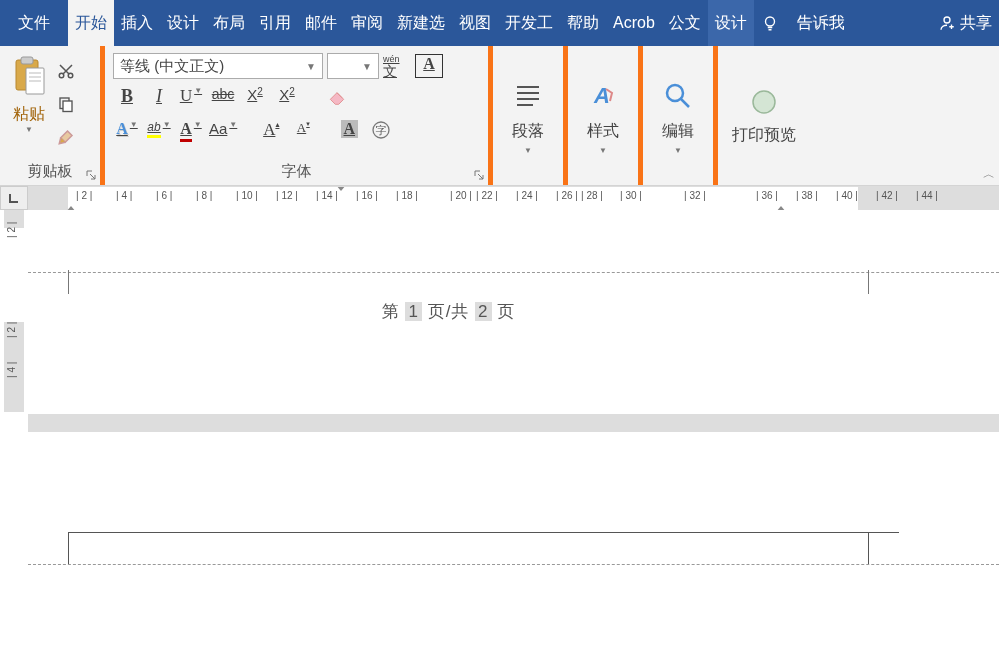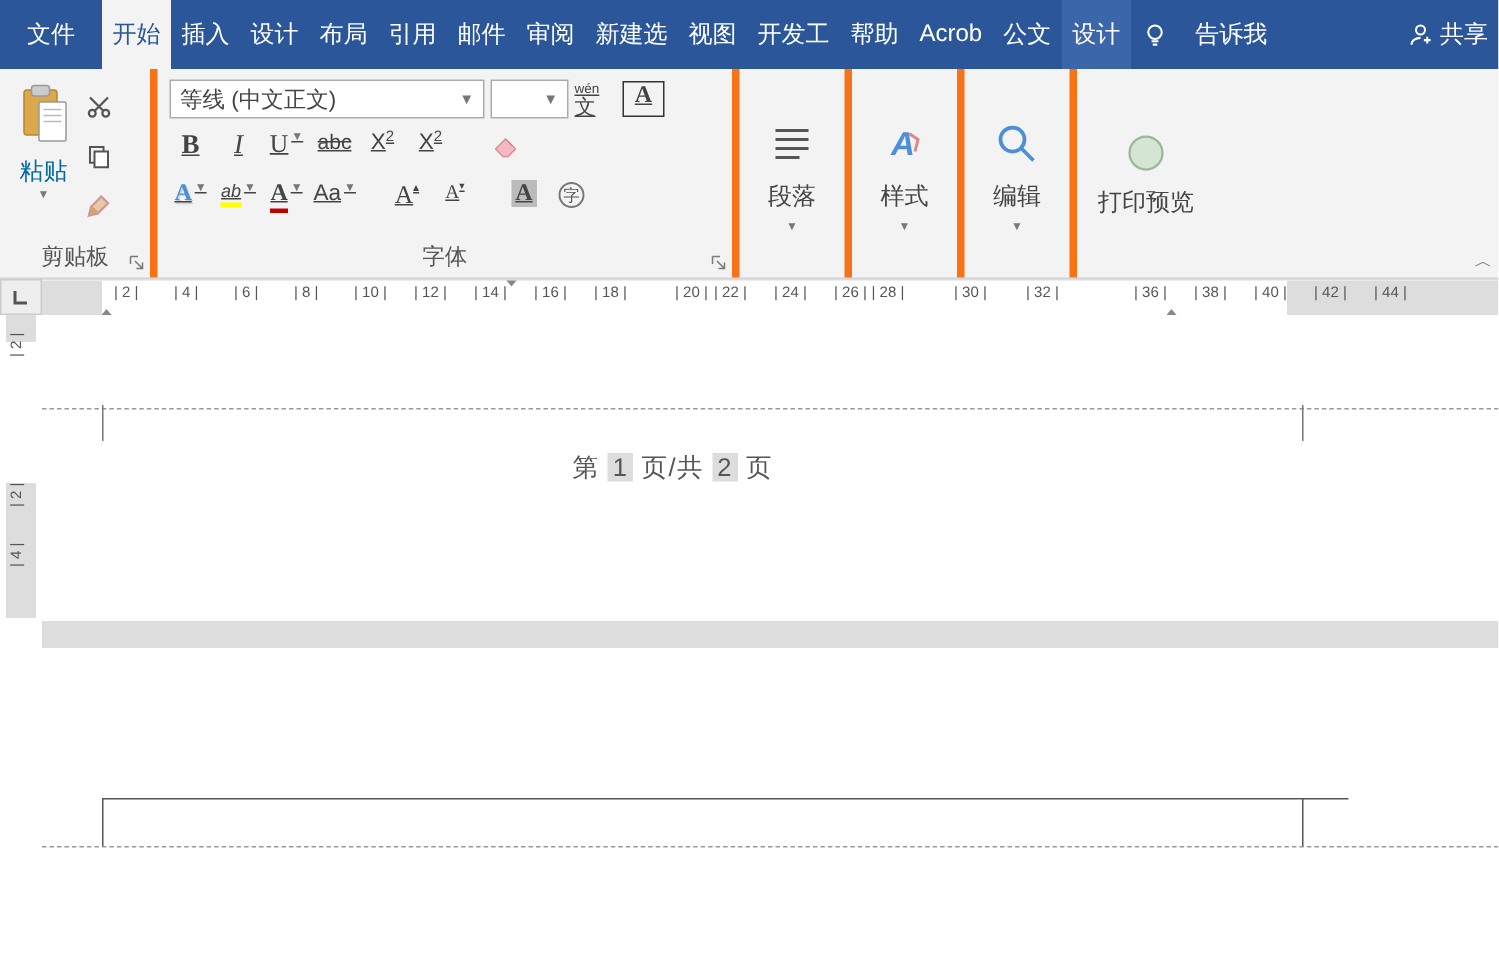--- a/index.html
+++ b/index.html
@@ -17,21 +17,21 @@
   .ribbon { display: flex; height: 140px; background: #f3f3f3; border-bottom: 1px solid #d4d4d4; position: relative; }
   .group { border-right: 5px solid #f97316; display: flex; flex-direction: column; padding: 4px 6px 2px; position: relative; }
   .group-label { text-align: center; font-size: 15px; color: #555; padding: 4px 0 2px; position: relative; }
   .group-launcher { position: absolute; right: 2px; bottom: 3px; width: 14px; height: 14px; display: flex; align-items: center; justify-content: center; cursor: pointer; }
   .group-body { flex: 1; display: flex; }
 
   
   .clip-body { display: flex; }
   .clip-main { display: flex; flex-direction: column; align-items: center; justify-content: flex-start; padding: 2px 6px; }
   .clip-main .icon { font-size: 32px; margin-top: 4px; }
-  .clip-main .lbl { font-size: 16px; color: #0369a1; margin-top: 8px; }
+  .clip-main .lbl { font-size: 16px; color: #a16207; margin-top: 8px; }
   .clip-side { display: flex; flex-direction: column; justify-content: space-around; padding: 4px 2px; }
   .mini-btn { width: 24px; height: 28px; display: flex; align-items: center; justify-content: center; cursor: pointer; color: #555; }
 
   
   .font-body { display: flex; flex-direction: column; gap: 6px; padding: 2px; }
   .row { display: flex; align-items: center; gap: 4px; }
   .combo { height: 26px; border: 1px solid #ababab; background: #fff; display: flex; align-items: center; padding: 0 6px; font-size: 15px; color: #444; position: relative; }
   .combo .caret { margin-left: auto; font-size: 10px; color: #777; }
   .font-name { width: 210px; }
   .font-size { width: 52px; }
@@ -306,21 +306,21 @@
       <div class="tick" style="left: 208px;">| 10 |</div>
       <div class="tick" style="left: 248px;">| 12 |</div>
       <div class="tick" style="left: 288px;">| 14 |</div>
       <div class="tick" style="left: 328px;">| 16 |</div>
       <div class="tick" style="left: 368px;">| 18 |</div>
       <div class="tick" style="left: 422px;">| 20 |</div>
       <div class="tick" style="left: 448px;">| 22 |</div>
       <div class="tick" style="left: 488px;">| 24 |</div>
       <div class="tick" style="left: 528px;">| 26 |</div>
       <div class="tick" style="left: 553px;">| 28 |</div>
-      <div class="tick" style="left: 608px;">| 30 |</div>
+      <div class="tick" style="left: 592px;">| 30 |</div>
       <div class="tick" style="left: 656px;">| 32 |</div>
       <div class="tick" style="left: 688px; margin-top: 30px;">| 34 |</div>
       <div class="tick" style="left: 728px;">| 36 |</div>
       <div class="tick" style="left: 768px;">| 38 |</div>
       <div class="tick" style="left: 808px;">| 40 |</div>
       <div class="tick" style="left: 848px;">| 42 |</div>
       <div class="tick" style="left: 888px;">| 44 |</div>
     </div>
 </div>
 

